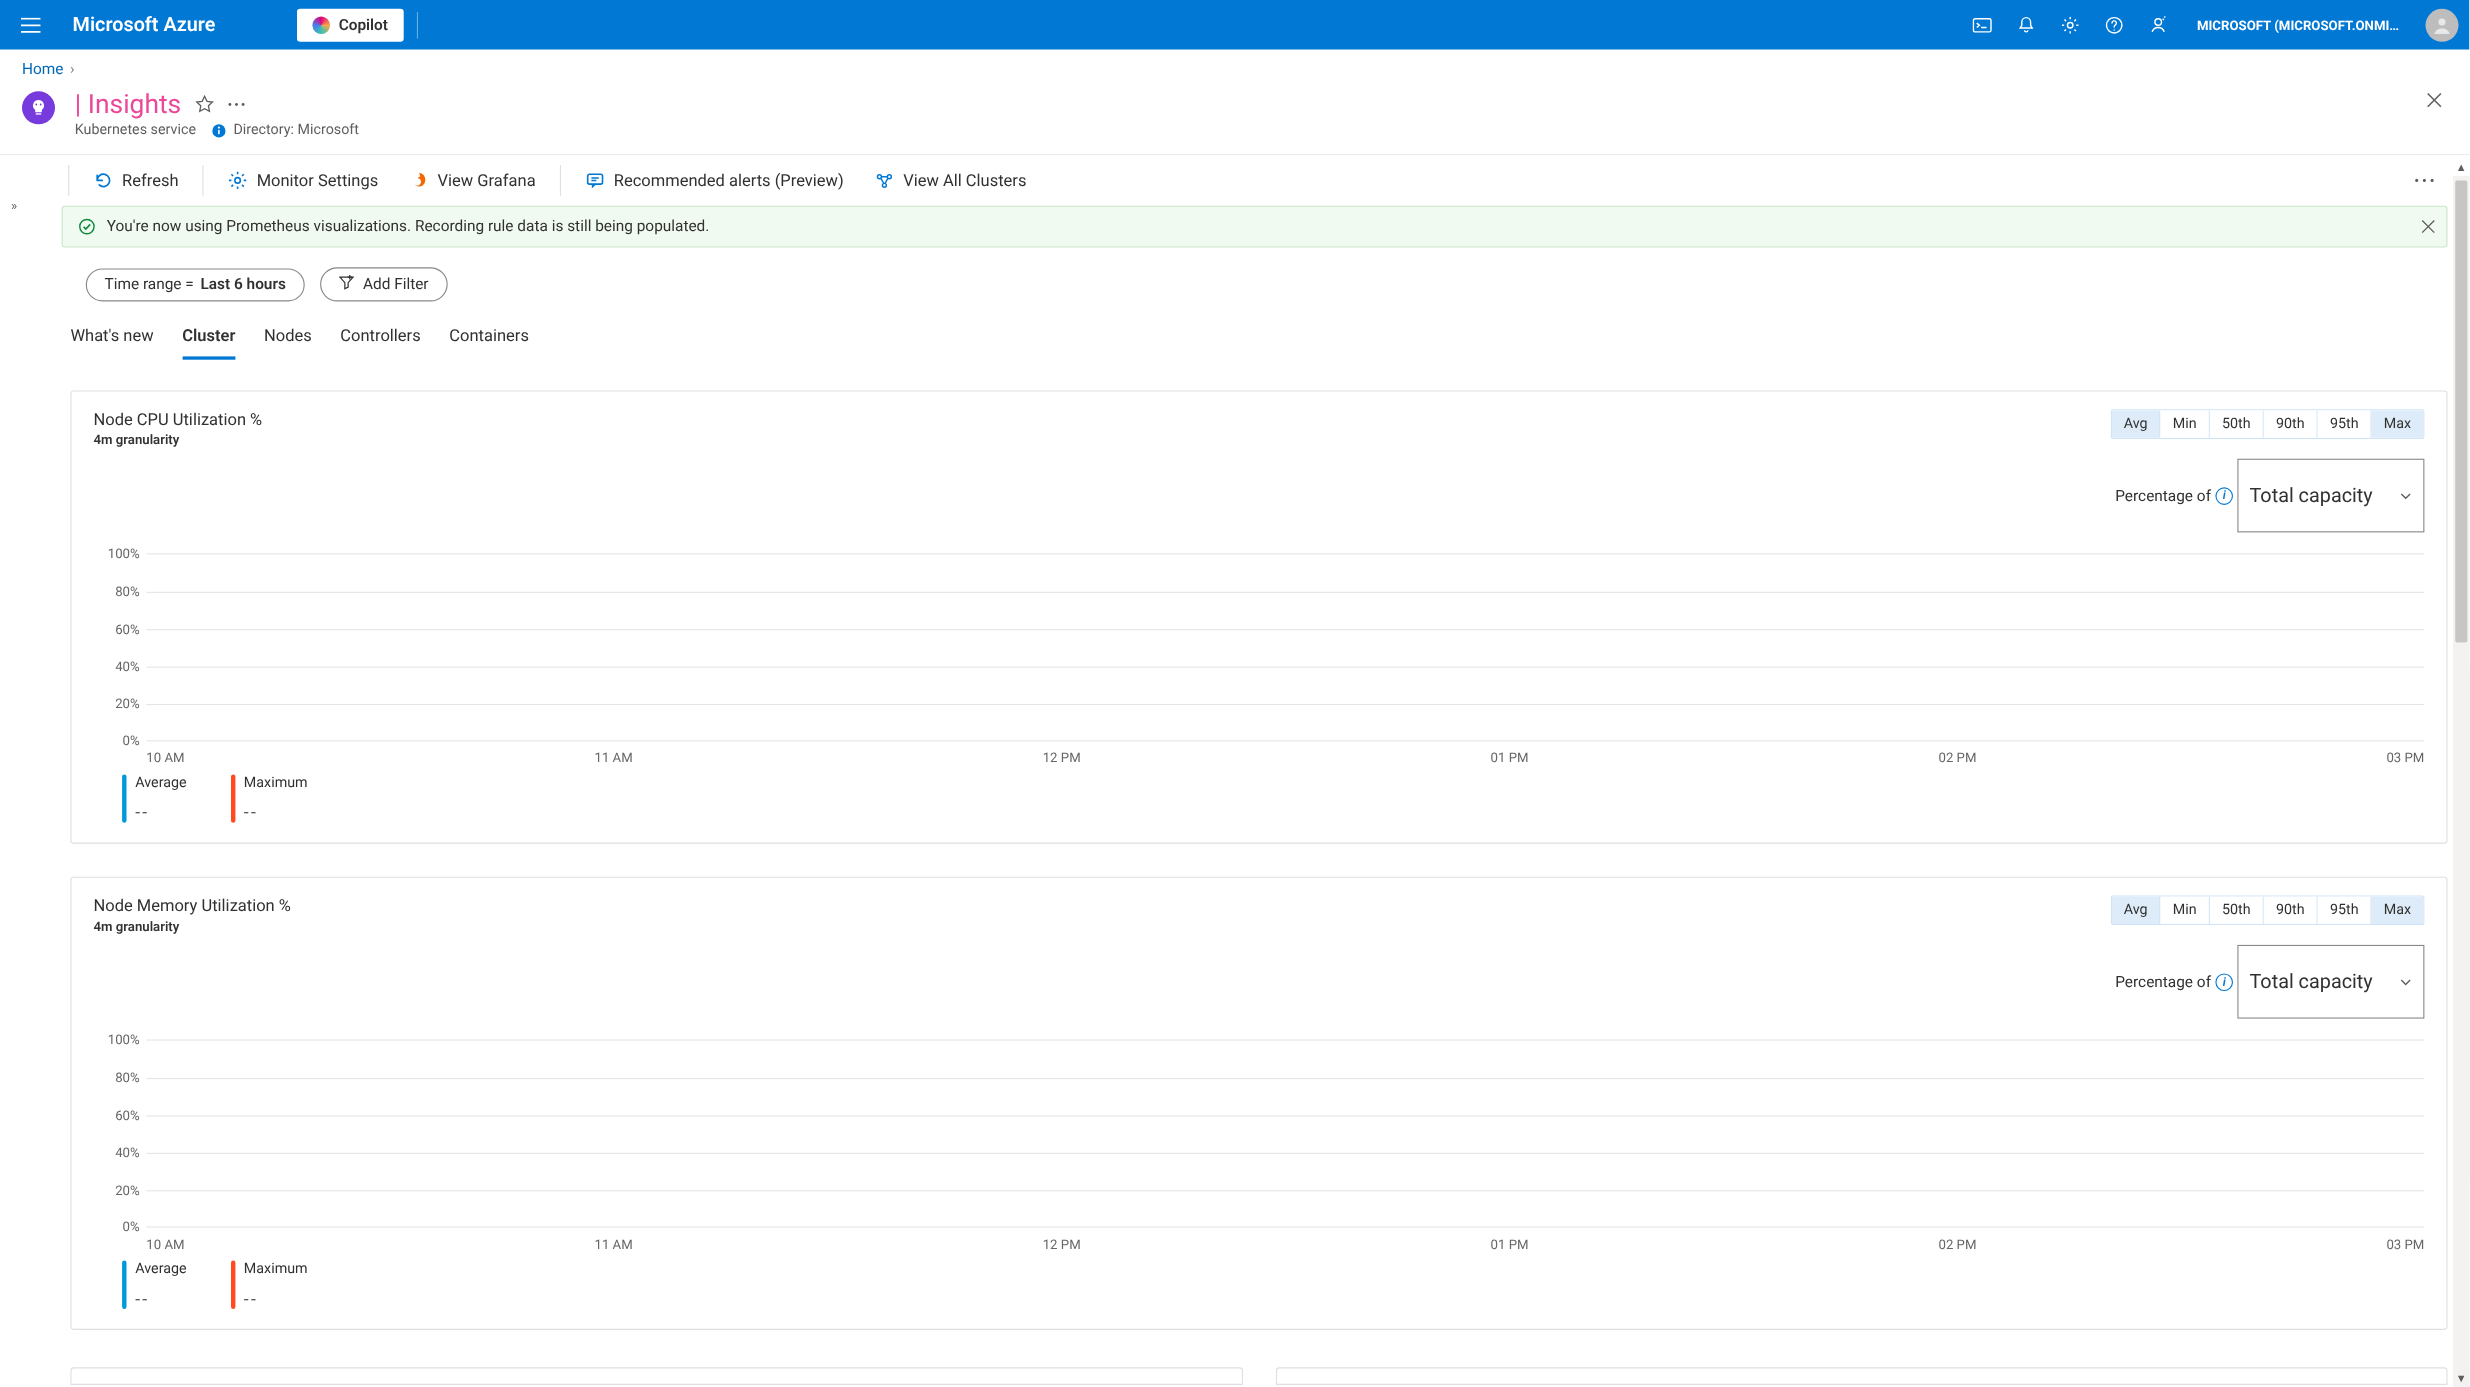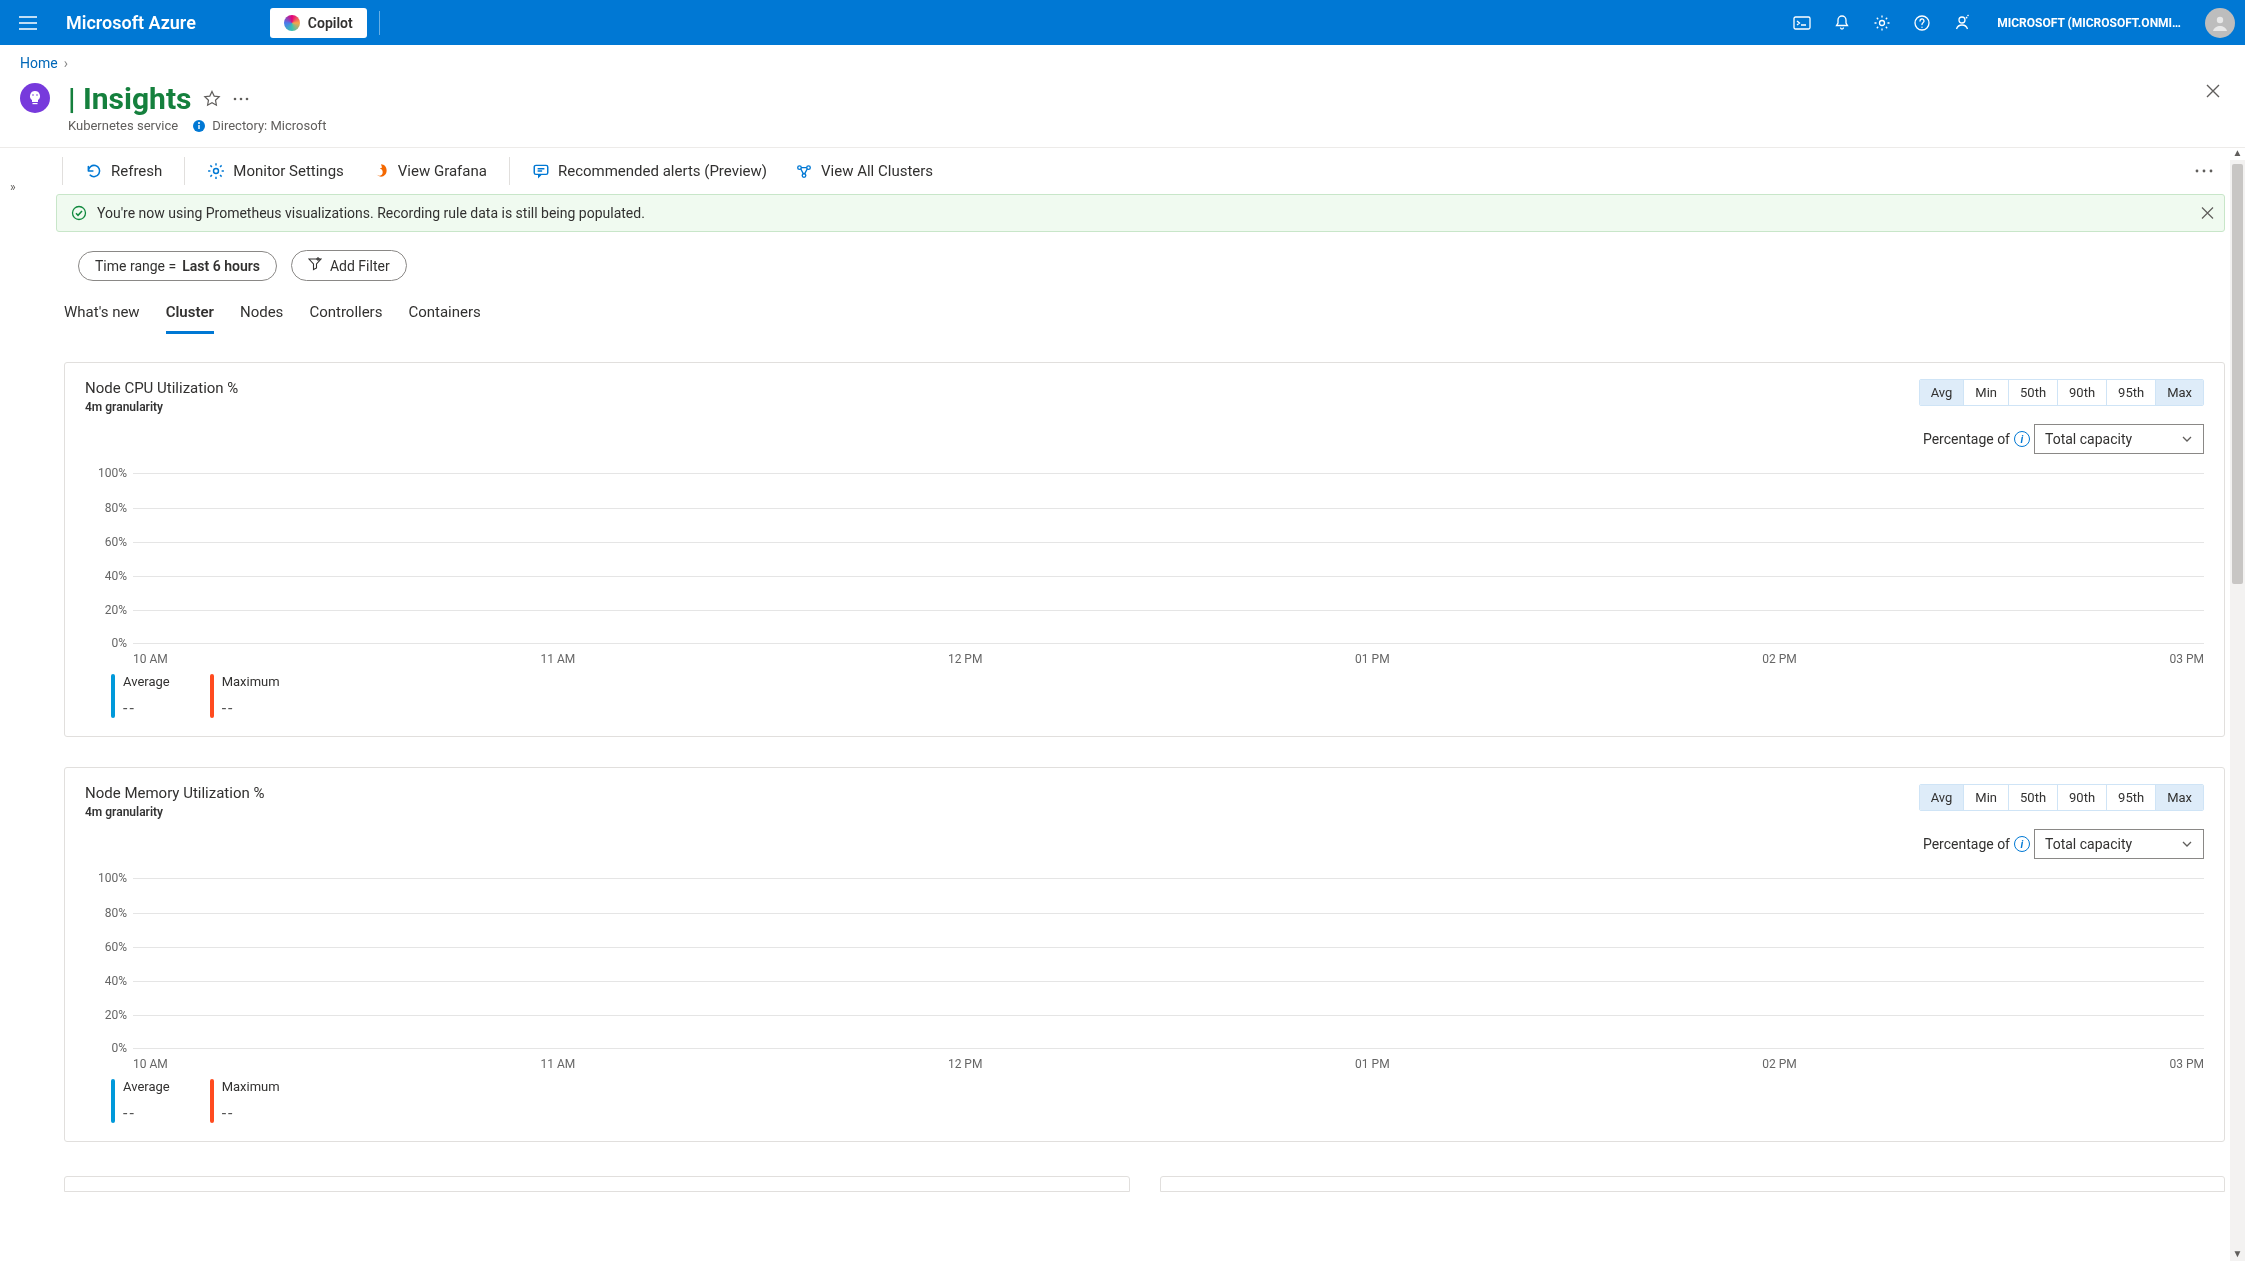--- a/index.html
+++ b/index.html
@@ -147,23 +147,23 @@
   font-size: 14px;
   margin-right: 18px;
   margin-top: 2px;
 }
 .blade-title-row {
   display: flex;
   align-items: center;
   gap: 12px;
 }
 .blade-title {
-  font-size: 30px;
-  font-weight: 700;
-  color: #15803d;
+  font-size: 24px;
+  font-weight: 400;
+  color: #ec4899;
 }
 .blade-star, .blade-more {
   color: #605e5c;
   cursor: pointer;
   display: flex;
   align-items: center;
 }
 .blade-sub {
   font-size: 13px;
   color: #605e5c;
@@ -337,26 +337,26 @@
   height: 16px;
   border: 1.5px solid #0078d4;
   color: #0078d4;
   border-radius: 50%;
   font-size: 11px;
   font-style: italic;
   font-weight: 600;
 }
 .dropdown {
   border: 1px solid #8a8886;
-  padding: 6px 10px;
+  padding: 22px 10px;
   min-width: 170px;
   display: flex;
   justify-content: space-between;
   align-items: center;
-  font-size: 14px;
+  font-size: 18px;
   cursor: pointer;
 }
 
 
 .chart {
   margin-top: 14px;
   position: relative;
   height: 180px;
 }
 .ytick {

